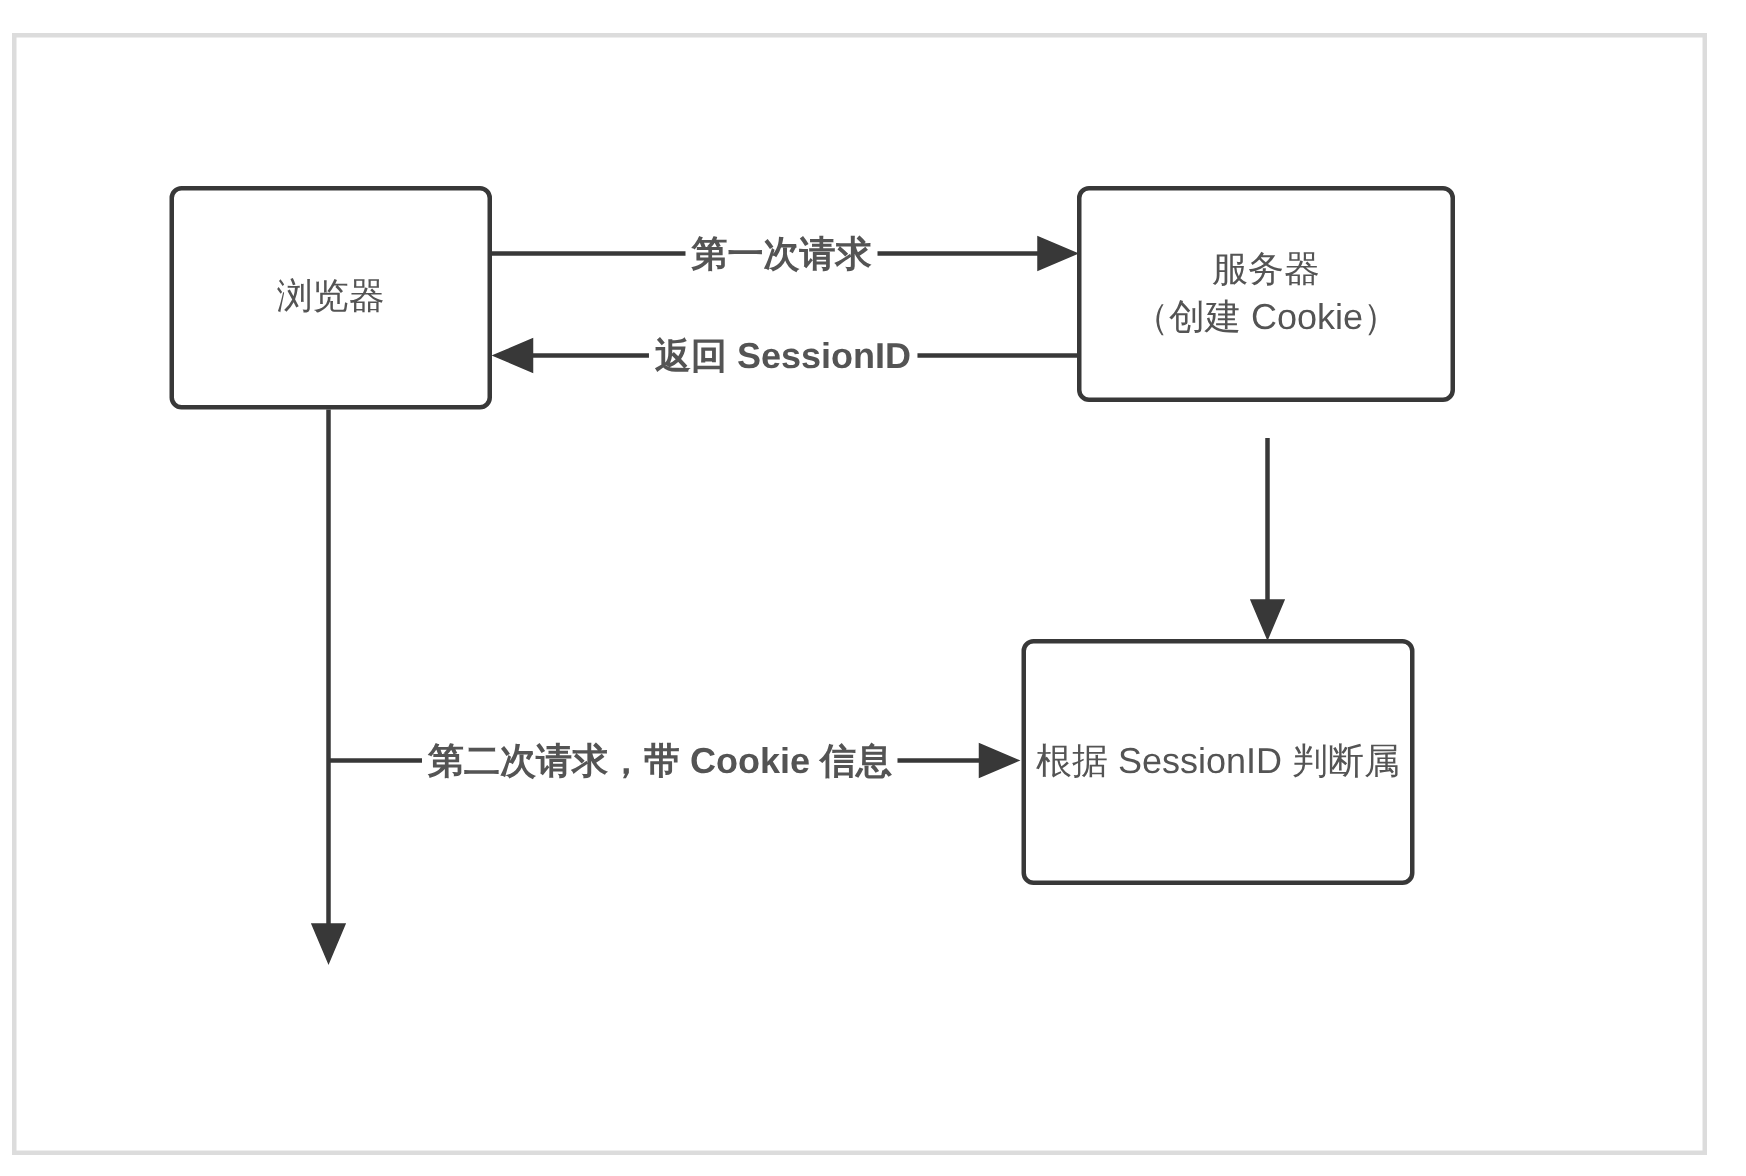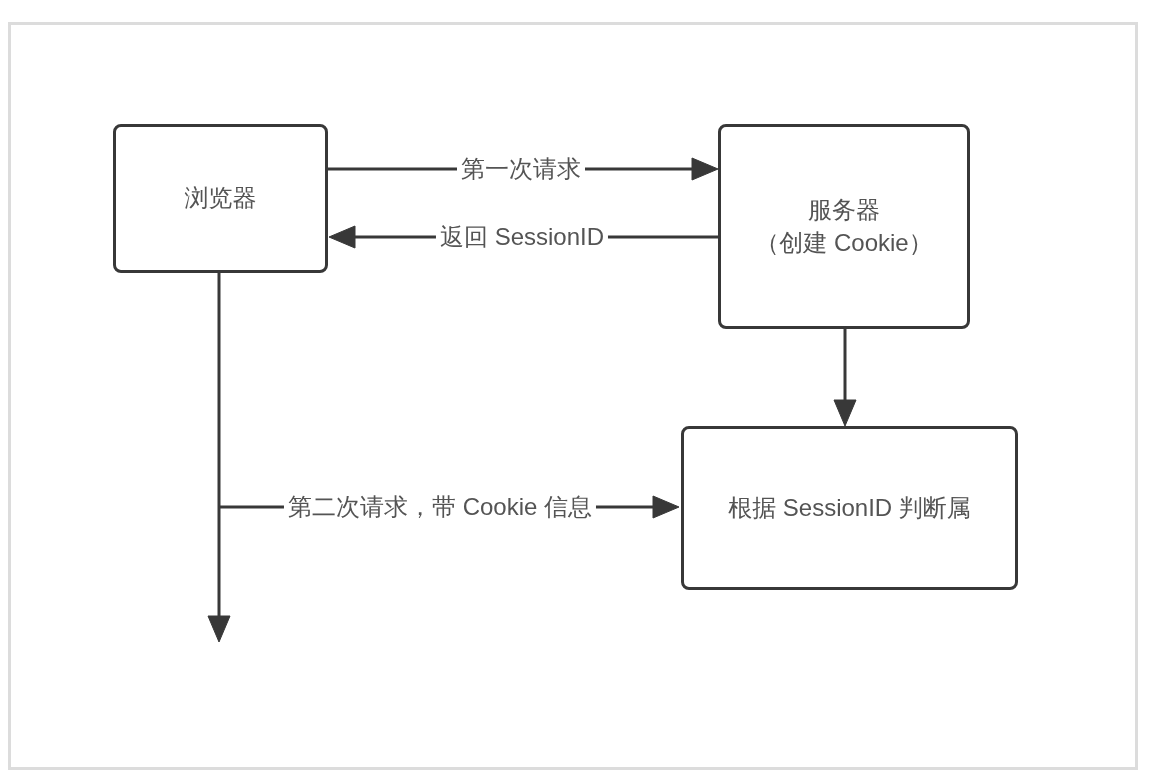--- a/index.html
+++ b/index.html
@@ -54,30 +54,31 @@
     flex-direction:column;
     align-items:center;
     justify-content:center;
     text-align:center;
     color:var(--text);
     font-size:24px;
     line-height:1.35;
     box-sizing:border-box;
   }
   .node-browser{ left:113px; top:124px; width:215px; height:149px; }
-  .node-server{ left:718px; top:124px; width:252px; height:205px; }
-  .node-result{ left:681px; top:426px; width:337px; height:164px; }
+  .node-server{ left:718px; top:124px; width:252px; height:144px; }
+  .node-result{ left:681px; top:426px; width:262px; height:164px; }
   .edge-label{
     position:absolute;
     transform:translate(-50%,-50%);
     background:var(--bg);
     color:var(--text);
     font-size:24px;
     padding:0 4px;
     white-space:nowrap;
+    font-weight:bold;
   }
   .edge-label-first{ left:521px; top:169px; }
   .edge-label-return{ left:522px; top:237px; }
   .edge-label-second{ left:440px; top:507px; }
 </style>
 </head>
 <body>
 
 <div class="canvas">
 

